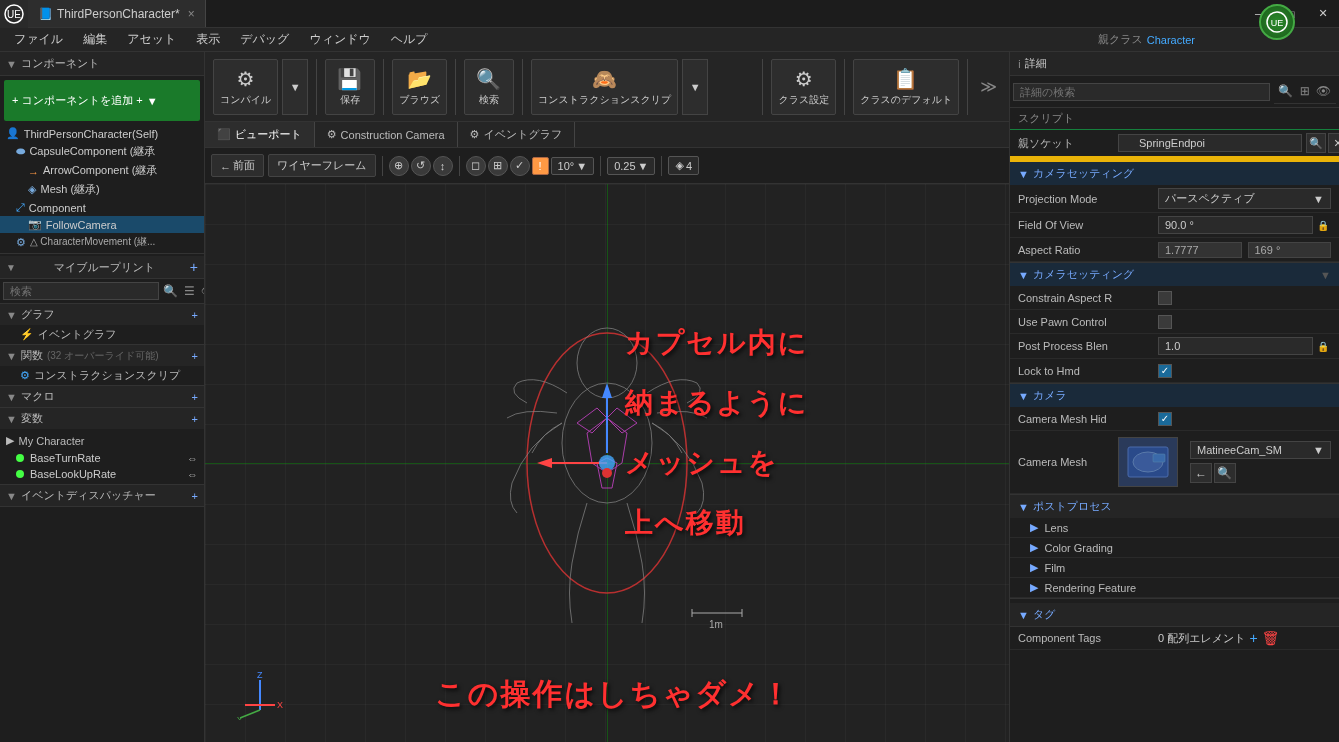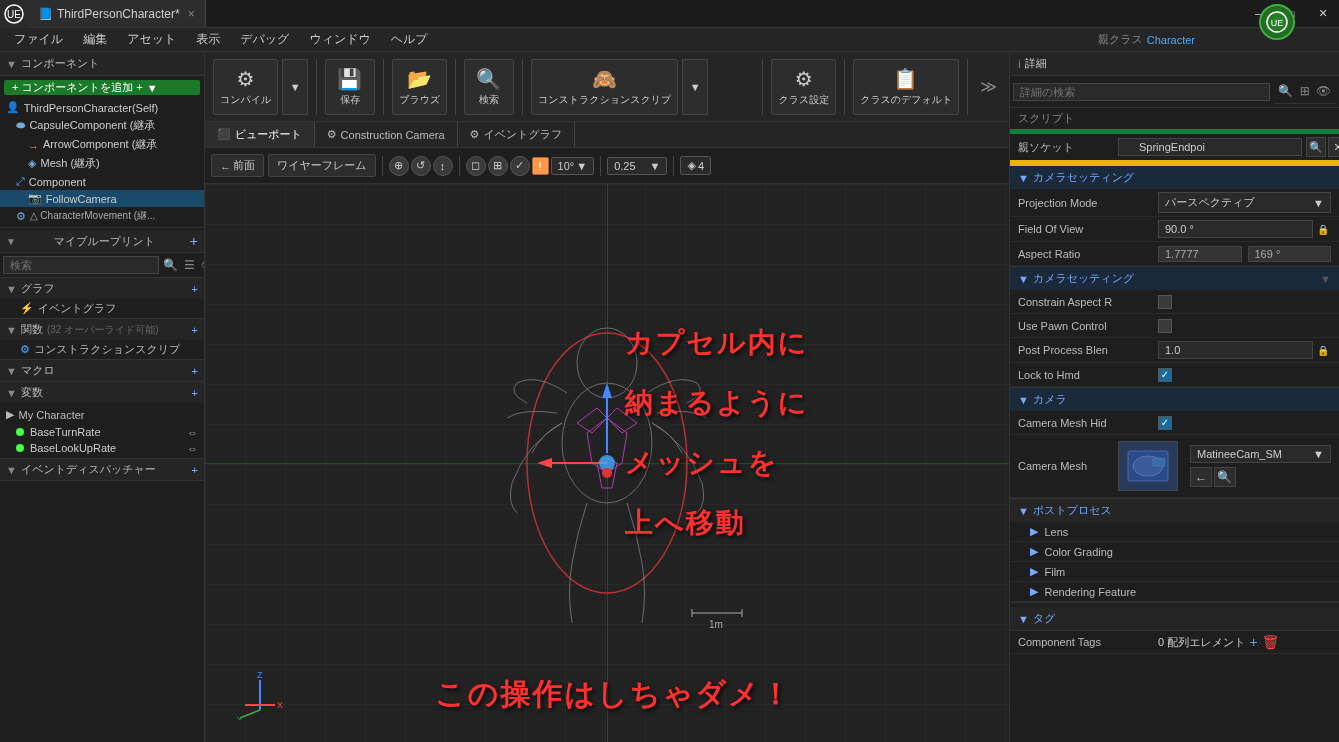--- a/index.html
+++ b/index.html
@@ -19,21 +19,21 @@
     
     
     #main { display: flex; height: calc(742px - 52px); }
     
     
     #left-panel { width: 205px; background: #1e1e1e; border-right: 1px solid #333; display: flex; flex-direction: column; flex-shrink: 0; }
     
     
     .section-header { background: #252525; padding: 4px 6px; display: flex; align-items: center; border-bottom: 1px solid #333; font-size: 11px; color: #bbb; }
     .section-header .expand-arrow { margin-right: 4px; color: #888; }
-    .add-component-btn { background: #1a7a2a; color: #fff; border: none; padding: 0 8px; font-size: 11px; cursor: pointer; display: flex; align-items: center; gap: 4px; margin: 4px; border-radius: 2px; }
+    .add-component-btn { background: #1a7a2a; color: #fff; border: none; padding: 13px 8px; font-size: 11px; cursor: pointer; display: flex; align-items: center; gap: 4px; margin: 4px; border-radius: 2px; }
     .component-tree { flex: 0 0 auto; max-height: 160px; overflow-y: auto; }
     .tree-item { padding: 2px 6px; display: flex; align-items: center; font-size: 11px; cursor: pointer; }
     .tree-item.selected { background: #1a4a6a; }
     .tree-indent1 { padding-left: 16px; }
     .tree-indent2 { padding-left: 28px; }
     
     
     .panel-divider { height: 1px; background: #333; margin: 2px 0; }
     
     
@@ -425,21 +425,21 @@
         <div class="icon-circle">◻</div>
         <div class="icon-circle">⊞</div>
         <div class="icon-circle">✓</div>
         <div style="background:#f94;border:1px solid #a64;color:white;padding:2px 6px;font-size:11px;cursor:pointer;border-radius:2px">!</div>
         <div style="background:#2a2a2a;border:1px solid #555;color:#ccc;padding:2px 6px;font-size:11px;cursor:pointer;border-radius:2px;display:flex;align-items:center;gap:2px">
           <span>10°</span>
           <span>▼</span>
         </div>
       </div>
       <div class="vp-sep"></div>
-      <div style="background:#2a2a2a;border:1px solid #555;color:#ccc;padding:2px 6px;font-size:11px;cursor:pointer;border-radius:2px;display:flex;align-items:center;gap:14px">
+      <div style="background:#2a2a2a;border:1px solid #555;color:#ccc;padding:2px 6px;font-size:11px;cursor:pointer;border-radius:2px;display:flex;align-items:center;gap:2px">
         <span>0.25</span>
         <span>▼</span>
       </div>
       <div class="vp-sep"></div>
       <div style="background:#2a2a2a;border:1px solid #555;color:#ccc;padding:2px 6px;font-size:11px;cursor:pointer;border-radius:2px;display:flex;align-items:center;gap:2px">
         <span>◈</span>
         <span>4</span>
       </div>
     </div>
 
@@ -527,21 +527,21 @@
 
     <div class="details-search">
       <input type="text" style="flex: 1 1 0%; background: rgb(42, 42, 42); border: 1px solid rgb(68, 68, 68); color: rgb(204, 204, 204); padding: 2px 6px; font-size: 11px;" placeholder="詳細の検索">
       <div class="details-search search-icons" style="display:flex;gap:2px;margin-left:4px">
         <button class="icon-btn">🔍</button>
         <button class="icon-btn">⊞</button>
         <button class="icon-btn">👁</button>
       </div>
     </div>
 
-    <div style="padding:3px 8px;background:#1e1e1e;border-bottom:5px solid #15803d;font-size:11px;color:#888">スクリプト</div>
+    <div style="padding:3px 8px;background:#1e1e1e;border-bottom:1px solid #15803d;font-size:11px;color:#888">スクリプト</div>
 
     <div class="socket-row">
       <span class="socket-label">親ソケット</span>
       <input class="socket-input" type="text" value="SpringEndpoi" style="">
       <div class="socket-btns">
         <div class="socket-btn">🔍</div>
         <div class="socket-btn">✕</div>
       </div>
     </div>
 

